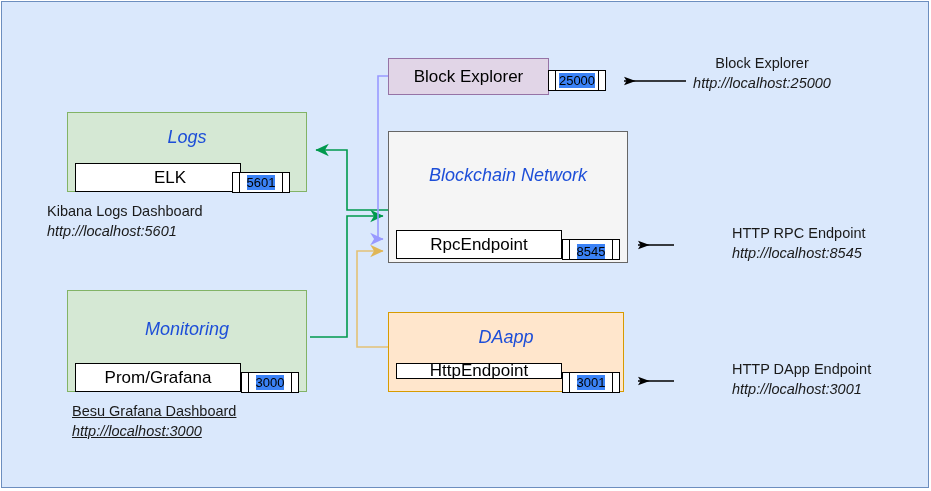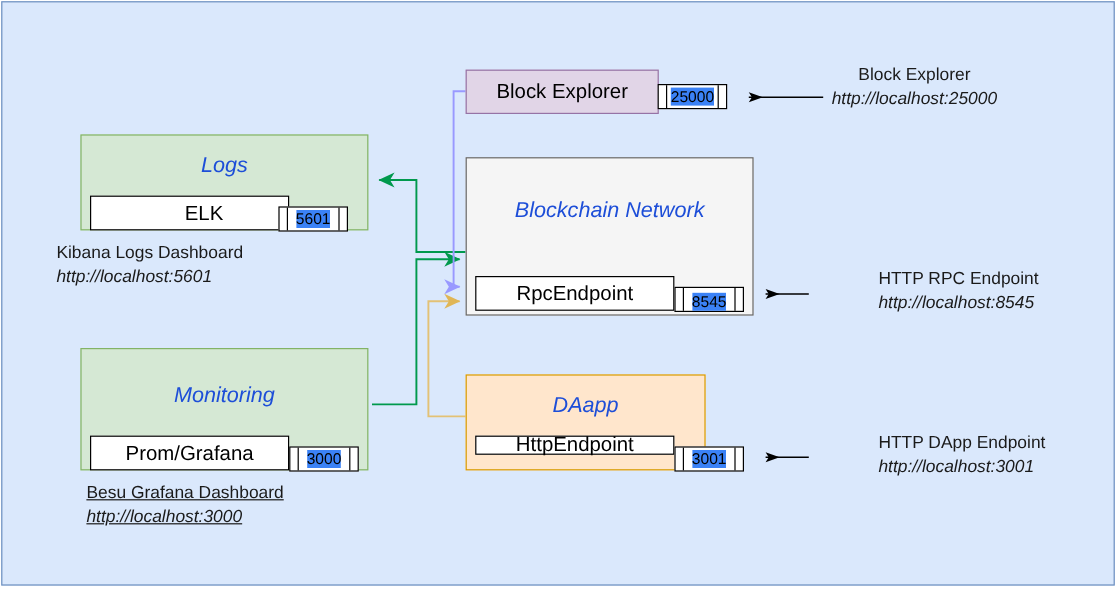--- a/index.html
+++ b/index.html
@@ -149,21 +149,21 @@
     <span>RpcEndpoint</span>
   </div>
   <div class="port" style="left:560px;top:237px;width:58px;height:21px;align-items:flex-end;">
     <span>8545</span>
   </div>
   <div class="caption" style="left:570px;top:222px;width:380px;">
     <span class="ttl" style="display:inline-block;width:220px;margin-left:160px;">HTTP RPC Endpoint</span>
     <span class="url" style="width:220px;margin-left:160px;">http://localhost:8545</span>
   </div>
 
-  <div class="grp orange" style="left:386px;top:310px;width:200px;height:80px;">
+  <div class="grp orange" style="left:386px;top:310px;width:236px;height:80px;">
     <div class="grp-title">DAapp</div>
   </div>
   <div class="endpoint" style="left:394px;top:361px;width:166px;height:16px;">
     <span>HttpEndpoint</span>
   </div>
   <div class="port" style="left:560px;top:370px;width:58px;height:21px;">
     <span>3001</span>
   </div>
   <div class="caption" style="left:570px;top:358px;width:380px;">
     <span class="ttl" style="display:inline-block;width:220px;margin-left:160px;">HTTP DApp Endpoint</span>

